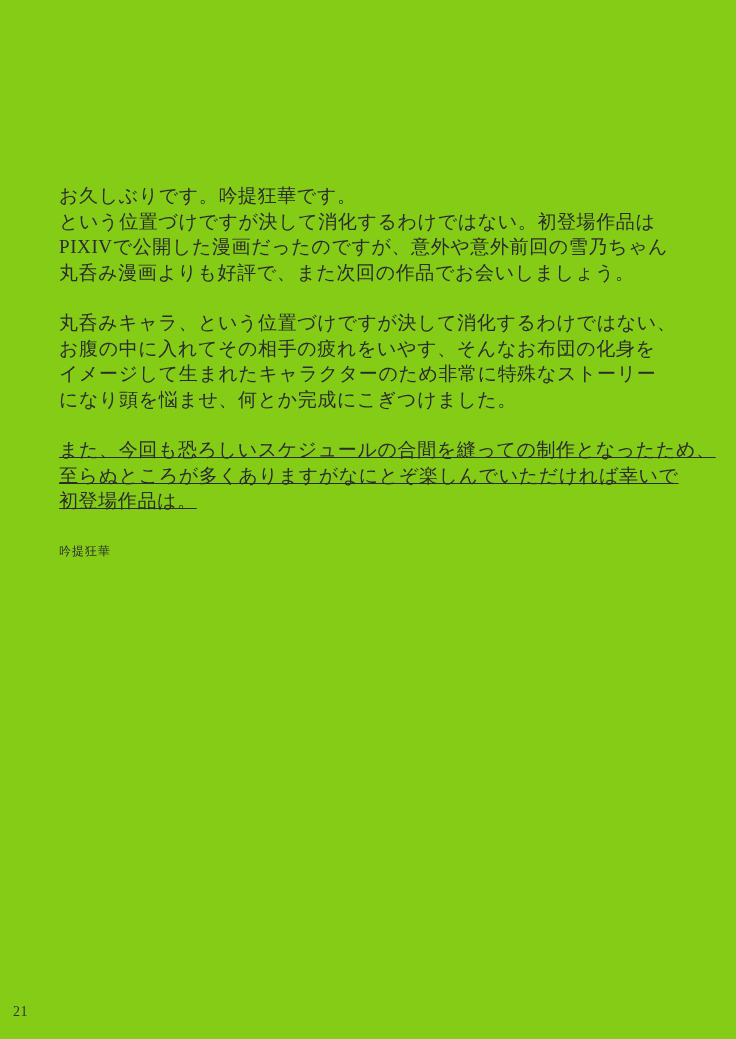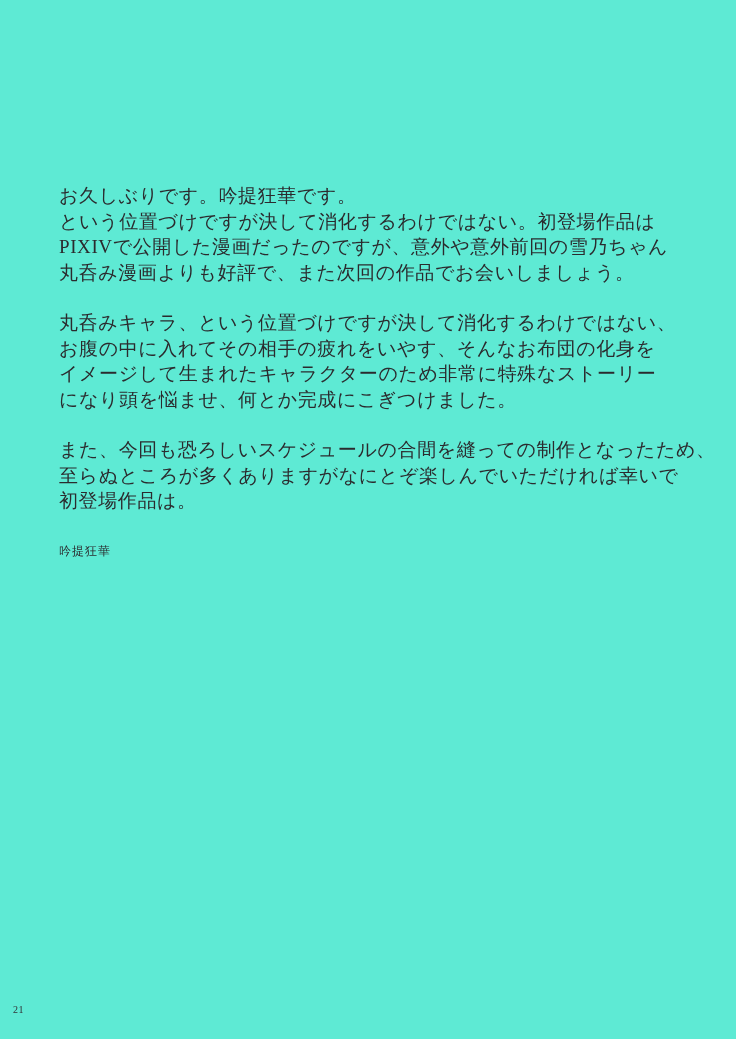--- a/index.html
+++ b/index.html
@@ -4,57 +4,58 @@
 <style>
   html, body {
     margin: 0;
     padding: 0;
     background: #ffffff;
   }
   .page {
     position: relative;
     width: 736px;
     height: 1039px;
-    background: #5eead4;
+    background: #84cc16;
     overflow: hidden;
     font-family: "Liberation Serif", "DejaVu Serif", serif;
     color: #2b2b2e;
   }
   .letter-body {
     position: absolute;
     left: 59px;
     top: 183px;
     width: 650px;
     font-size: 19px;
     line-height: 25.5px;
     letter-spacing: 0.6px;
   }
   .para {
     margin: 0 0 25px 0;
   }
   .para.gap-xlarge {
+    text-decoration: underline;
   }
   .para.gap-none {
     margin-bottom: 0;
   }
   .line {
     white-space: nowrap;
   }
   .closing-line {
     margin-bottom: 46px;
   }
   .signature {
     font-size: 12px;
     letter-spacing: 1px;
   }
   .page-number {
     position: absolute;
     left: 13px;
     top: 1004px;
-    font-size: 10px;
+    font-size: 14px;
     letter-spacing: 0.5px;
     color: #323236;
   }
 </style>
 </head>
 <body>
 
 <div class="page">
 
   <div class="letter-body">

